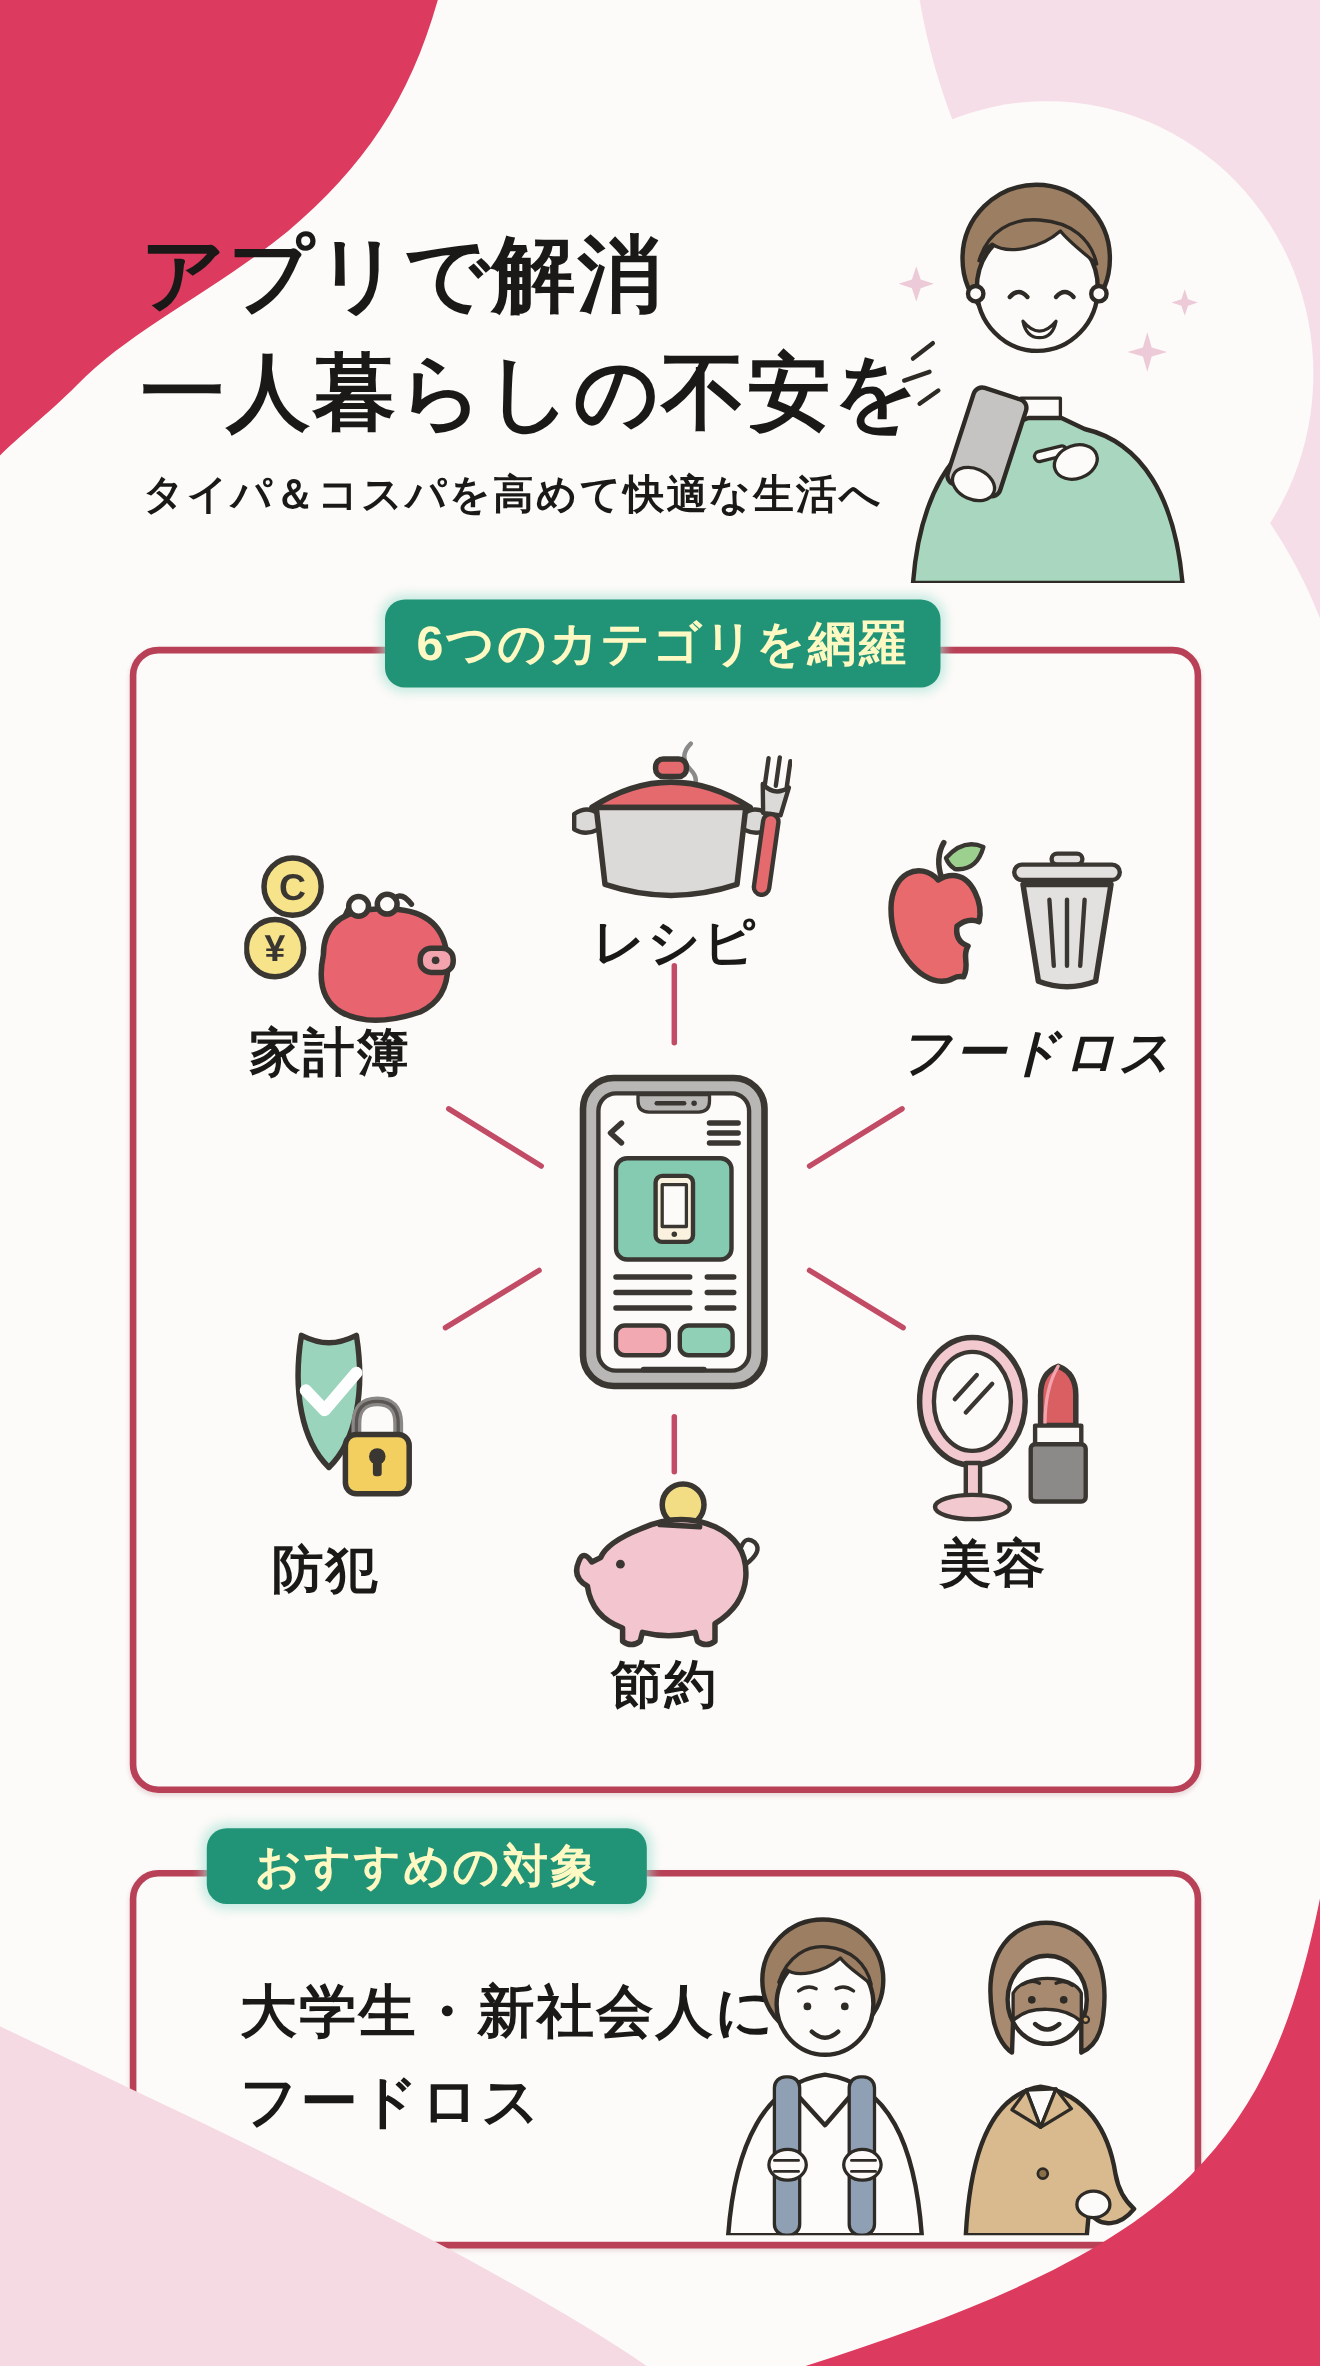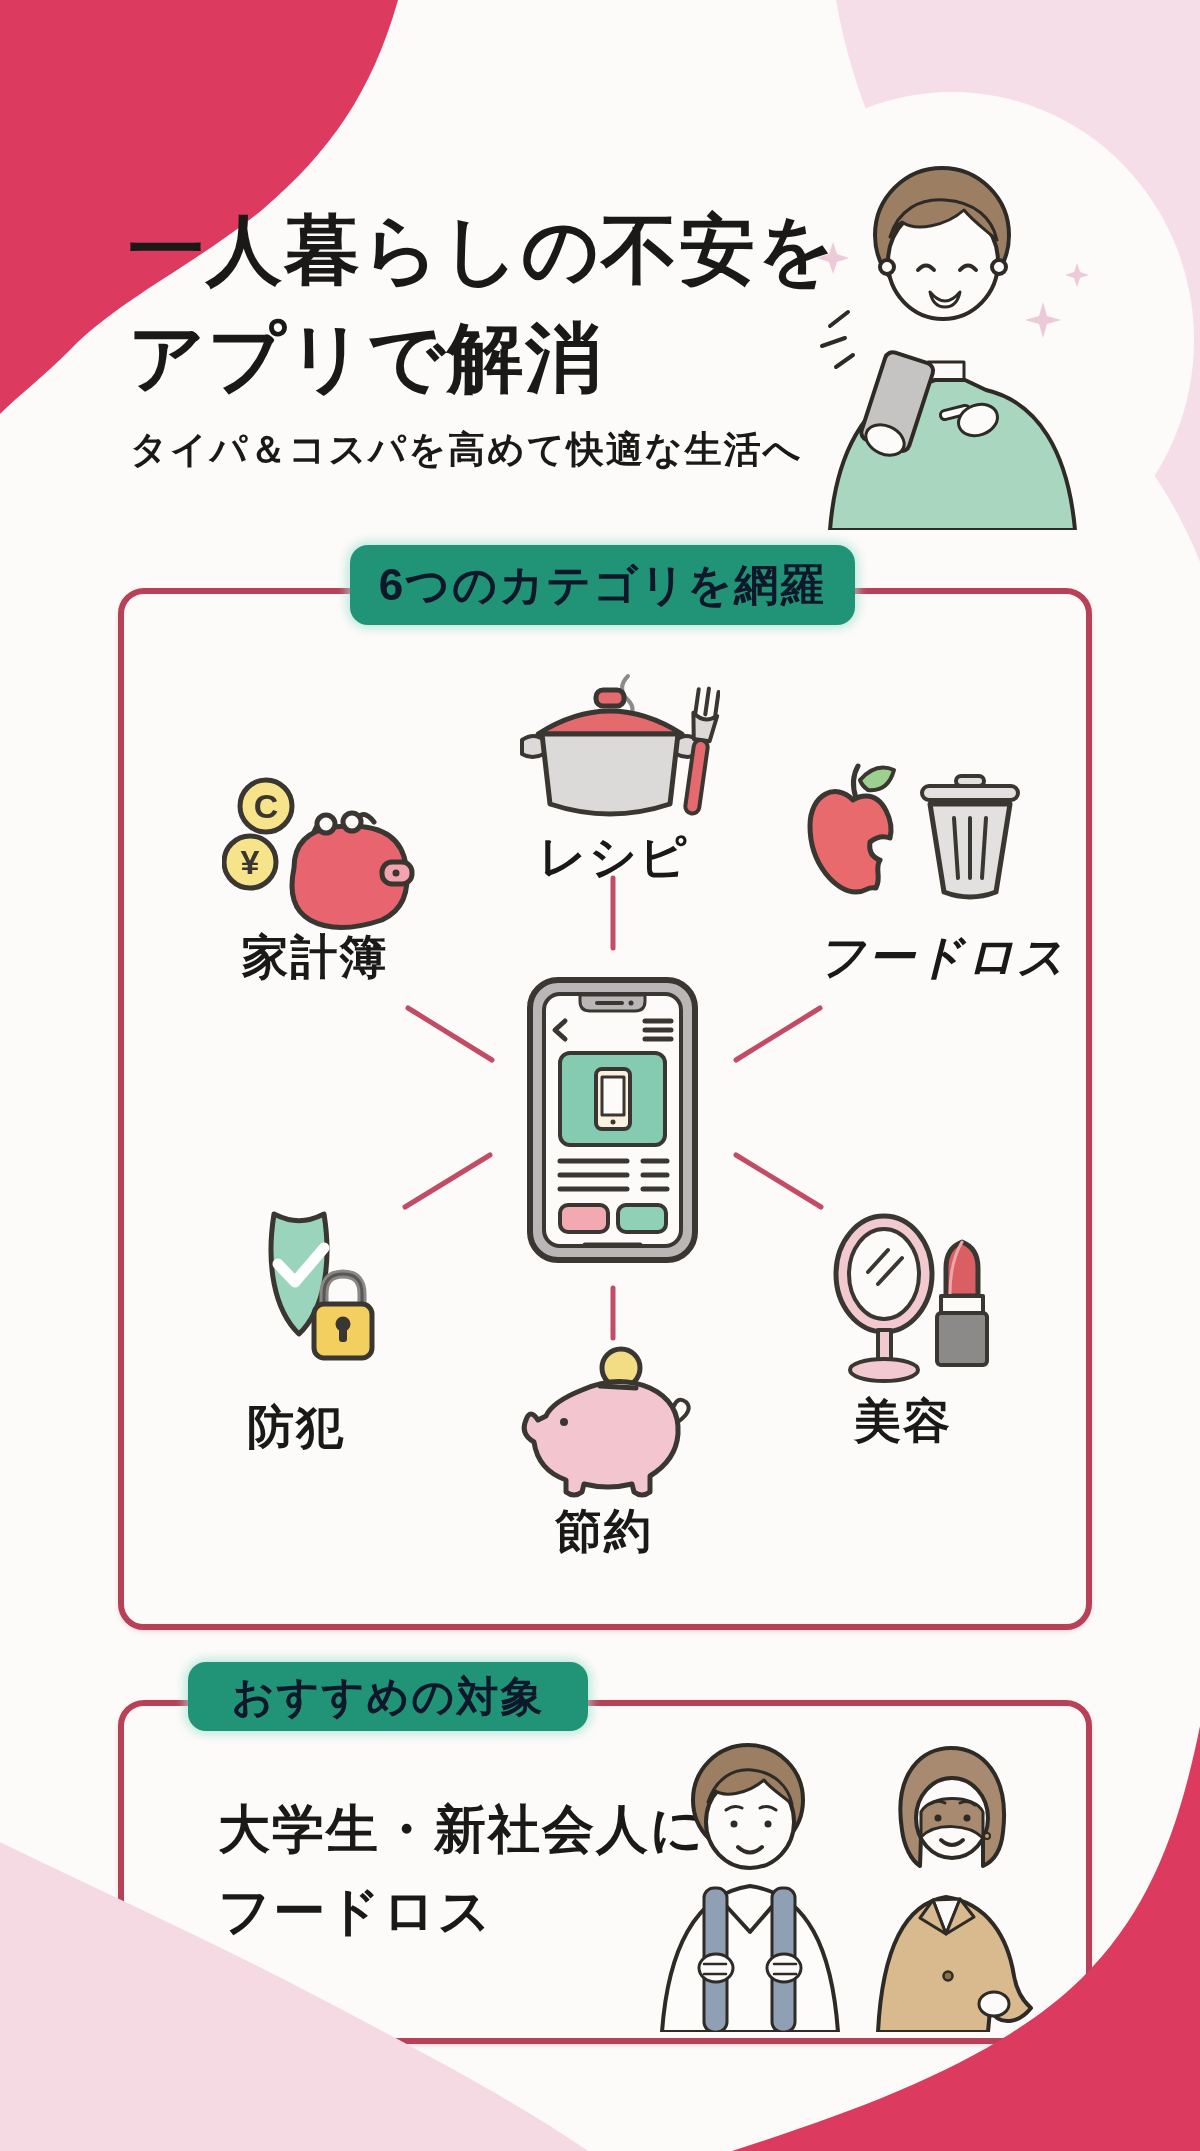--- a/index.html
+++ b/index.html
@@ -12,43 +12,43 @@
   .fglayer{left:0;top:0;width:1200px;height:2151px;z-index:6;pointer-events:none;}
   .title{left:128px;top:196px;font-size:76px;font-weight:800;line-height:108px;letter-spacing:2px;z-index:3;}
   .subtitle{left:130px;top:425px;font-size:37px;font-weight:700;letter-spacing:2px;z-index:3;}
   .frame{
     border:6px solid #b84057;border-radius:26px;background:#fdfbf9;z-index:2;
     box-shadow:0 2px 4px rgba(120,40,60,.15);
   }
   .box1{left:118px;top:588px;width:962px;height:1030px;}
   .box2{left:118px;top:1700px;width:962px;height:332px;}
   .badge{
-    background:#219478;color:#0f172a;font-weight:800;border-radius:18px;
+    background:#219478;color:#fef9c3;font-weight:800;border-radius:18px;
     display:flex;align-items:center;justify-content:center;z-index:4;white-space:nowrap;
     box-shadow:0 0 10px 4px rgba(165,225,210,.65);
   }
   .badge1{left:350px;top:545px;width:505px;height:80px;font-size:44px;letter-spacing:2px;}
   .badge2{left:188px;top:1662px;width:400px;height:69px;font-size:42px;letter-spacing:2px;}
   .cat-label{font-size:47px;font-weight:800;transform:translateX(-50%);white-space:nowrap;z-index:4;letter-spacing:2px;}
   .icon{z-index:3;}
   .connector{left:118px;top:588px;width:962px;height:1030px;z-index:2;pointer-events:none;}
   .audience{left:190px;top:1788px;font-size:52px;font-weight:800;line-height:82px;z-index:4;letter-spacing:2px;margin-left:28px;}
 </style>
 </head>
 <body>
 
 <svg class="abs bglayer" viewBox="0 0 1200 2151">
   <path fill="#dc3a5e" d="M0,0 L398,0 C372,92 330,152 262,210 C196,264 118,300 70,350 C42,378 18,396 0,414 Z"></path>
   <path fill="#f6dee8" d="M1200,0 L836,0 C858,126 918,236 1006,316 C1086,388 1158,456 1200,562 Z"></path>
   <ellipse cx="952" cy="340" rx="242" ry="248" fill="#fdfbf9"></ellipse>
 </svg>
 
 <div class="abs title">
+  <div>アプリで解消</div>
   <div>一人暮らしの不安を</div>
-  <div>アプリで解消</div>
 </div>
 <div class="abs subtitle">タイパ＆コスパを高めて快適な生活へ</div>
 
 <svg class="abs icon" style="left:790px;top:140px;" width="330" height="390" viewBox="0 0 330 390">
   <g stroke="#2e2a26" stroke-width="4" stroke-linecap="round" stroke-linejoin="round">
     <polygon points="43,102 47,114 59,118 47,122 43,134 39,122 27,118 39,114" fill="#eccad7" stroke="none"></polygon>
     <polygon points="287,123 290,132 299,135 290,138 287,147 284,138 275,135 284,132" fill="#eccad7" stroke="none"></polygon>
     <polygon points="253,162 257,176 271,180 257,184 253,198 249,184 235,180 249,176" fill="#eccad7" stroke="none"></polygon>
     <circle cx="152" cy="95" r="67" fill="#9c7e62"></circle>
     <ellipse cx="153" cy="122" rx="55" ry="57" fill="#fdfbf9"></ellipse>
@@ -128,21 +128,21 @@
     <circle cx="28" cy="92" r="26" fill="#f6e38a"></circle>
     <text x="28" y="104" font-size="34" font-weight="bold" text-anchor="middle" fill="#3a3632" stroke="none" font-family="Liberation Sans,sans-serif">¥</text>
     <path d="M72,98 Q72,62 112,57 Q178,50 184,96 Q190,136 160,150 Q115,165 88,150 Q64,136 72,98 Z" fill="#e8646f"></path>
     <path d="M92,62 Q100,42 112,57 M132,54 Q140,36 152,52" fill="none" stroke-width="5"></path>
     <circle cx="104" cy="54" r="9" fill="#fdfbf9"></circle>
     <circle cx="130" cy="52" r="9" fill="#fdfbf9"></circle>
     <rect x="160" y="92" width="30" height="22" rx="10" fill="#f2a3ad"></rect>
     <circle cx="174" cy="103" r="3.5" fill="#3a3632" stroke="none"></circle>
   </g>
 </svg>
-<div class="abs cat-label" style="left:300px;top:926px;margin-left:15px;">家計簿</div>
+<div class="abs cat-label" style="left:300px;top:926px;">家計簿</div>
 
 <svg class="abs icon" style="left:798px;top:752px;" width="230" height="165" viewBox="0 0 230 165">
   <g stroke="#3a3632" stroke-width="5" stroke-linecap="round" stroke-linejoin="round">
     <path d="M55,48 C38,30 12,42 12,74 C12,112 38,140 58,140 C70,140 68,134 78,136 C84,124 76,118 82,108 Q70,104 72,90 Q82,82 92,86 C96,70 86,44 68,44 C62,44 58,46 55,48 Z" fill="#e86a6c"></path>
     <path d="M58,46 Q52,28 60,14" fill="none"></path>
     <path d="M62,28 Q78,10 96,18 Q90,40 70,38 Q64,34 62,28 Z" fill="#9cd08e" stroke-width="4"></path>
     <rect x="158" y="24" width="28" height="10" rx="5" fill="#e3e1df" stroke-width="4"></rect>
     <rect x="124" y="34" width="96" height="14" rx="7" fill="#e3e1df" stroke-width="4"></rect>
     <path d="M132,52 L146,140 Q172,150 198,140 L212,52 Z" fill="#e3e1df"></path>
     <path d="M156,66 L160,126 M172,66 V126 M188,66 L184,126" fill="none" stroke-width="4"></path>

